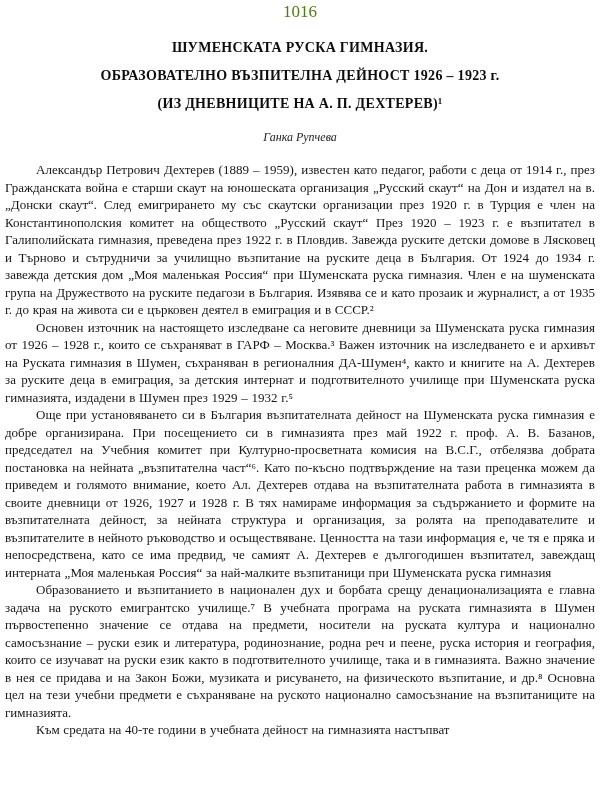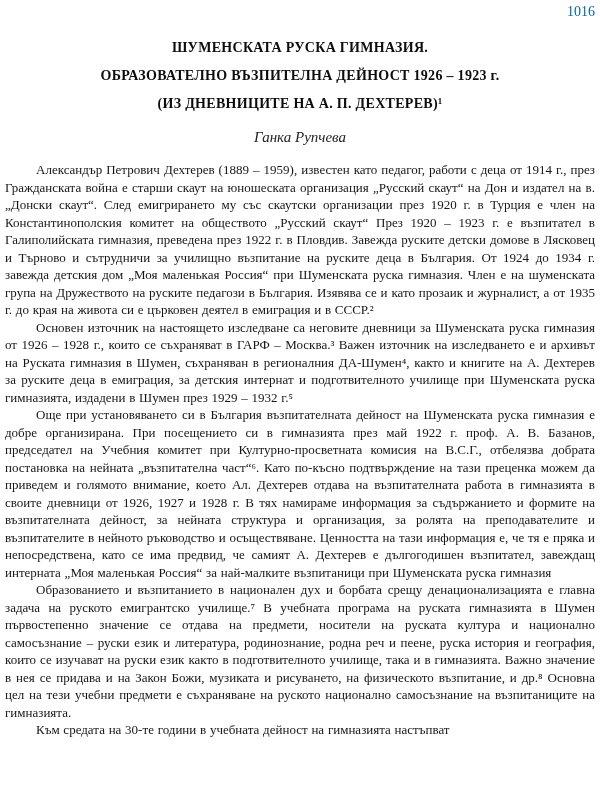--- a/index.html
+++ b/index.html
@@ -14,40 +14,40 @@
     position: relative;
     width: 600px;
     height: 800px;
     box-sizing: border-box;
     padding: 4px 5px 0 5px;
     background: #ffffff;
     color: #1b1b1b;
     font-family: "Liberation Serif", "DejaVu Serif", serif;
   }
   .pageno {
-    font-size: 14px;
+    font-size: 17px;
     line-height: 16px;
-    text-align: right;
-    color: #0369a1;
+    text-align: center;
+    color: #4d7c0f;
   }
   .title {
     margin: 14px 0 0 0;
     text-align: center;
     font-weight: bold;
     font-size: 14px;
     line-height: 28px;
     letter-spacing: 0.3px;
     color: #0d0d0d;
   }
   .title .tline { display: block; }
   .author {
     margin-top: 10px;
     text-align: center;
     font-style: italic;
-    font-size: 15px;
+    font-size: 12px;
     line-height: 18px;
     color: #222;
   }
   .bodytext {
     margin-top: 15px;
   }
   .para {
     margin: 0;
     font-size: 13px;
     line-height: 17.5px;
@@ -69,15 +69,15 @@
     <span class="tline">(ИЗ ДНЕВНИЦИТЕ НА А. П. ДЕХТЕРЕВ)¹</span>
   </h1>
 
   <div class="author">Ганка Рупчева</div>
 
   <div class="bodytext">
     <p class="para">Александър Петрович Дехтерев (1889 – 1959), известен като педагог, работи с деца от 1914 г., през Гражданската война е старши скаут на юношеската организация „Русский скаут“ на Дон и издател на в. „Донски скаут“. След емигрирането му със скаутски организации през 1920 г. в Турция е член на Константинополския комитет на обществото „Русский скаут“ През 1920 – 1923 г. е възпитател в Галиполийската гимназия, преведена през 1922 г. в Пловдив. Завежда руските детски домове в Лясковец и Търново и сътрудничи за училищно възпитание на руските деца в България. От 1924 до 1934 г. завежда детския дом „Моя маленькая Россия“ при Шуменската руска гимназия. Член е на шуменската група на Дружеството на руските педагози в България. Изявява се и като прозаик и журналист, а от 1935 г. до края на живота си е църковен деятел в емиграция и в СССР.²</p>
     <p class="para">Основен източник на настоящето изследване са неговите дневници за Шуменската руска гимназия от 1926 – 1928 г., които се съхраняват в ГАРФ – Москва.³ Важен източник на изследването е и архивът на Руската гимназия в Шумен, съхраняван в регионалния ДА-Шумен⁴, както и книгите на А. Дехтерев за руските деца в емиграция, за детския интернат и подготвителното училище при Шуменската руска гимназията, издадени в Шумен през 1929 – 1932 г.⁵</p>
     <p class="para">Още при установяването си в България възпитателната дейност на Шуменската руска гимназия е добре организирана. При посещението си в гимназията през май 1922 г. проф. А. В. Базанов, председател на Учебния комитет при Културно-просветната комисия на В.С.Г., отбелязва добрата постановка на нейната „възпитателна част“⁶. Като по-късно подтвърждение на тази преценка можем да приведем и голямото внимание, което Ал. Дехтерев отдава на възпитателната работа в гимназията в своите дневници от 1926, 1927 и 1928 г. В тях намираме информация за съдържанието и формите на възпитателната дейност, за нейната структура и организация, за ролята на преподавателите и възпитателите в нейното ръководство и осъществяване. Ценността на тази информация е, че тя е пряка и непосредствена, като се има предвид, че самият А. Дехтерев е дългогодишен възпитател, завеждащ интерната „Моя маленькая Россия“ за най-малките възпитаници при Шуменската руска гимназия</p>
     <p class="para">Образованието и възпитанието в национален дух и борбата срещу денационализацията е главна задача на руското емигрантско училище.⁷ В учебната програма на руската гимназията в Шумен първостепенно значение се отдава на предмети, носители на руската култура и национално самосъзнание – руски език и литература, родинознание, родна реч и пеене, руска история и география, които се изучават на руски език както в подготвителното училище, така и в гимназията. Важно значение в нея се придава и на Закон Божи, музиката и рисуването, на физическото възпитание, и др.⁸ Основна цел на тези учебни предмети е съхраняване на руското национално самосъзнание на възпитаниците на гимназията.</p>
-    <p class="para">Към средата на 30-те години в учебната дейност на гимназията настъпват</p>
+    <p class="para">Към средата на 40-те години в учебната дейност на гимназията настъпват</p>
   </div>
 </div>
 
 </body></html>

